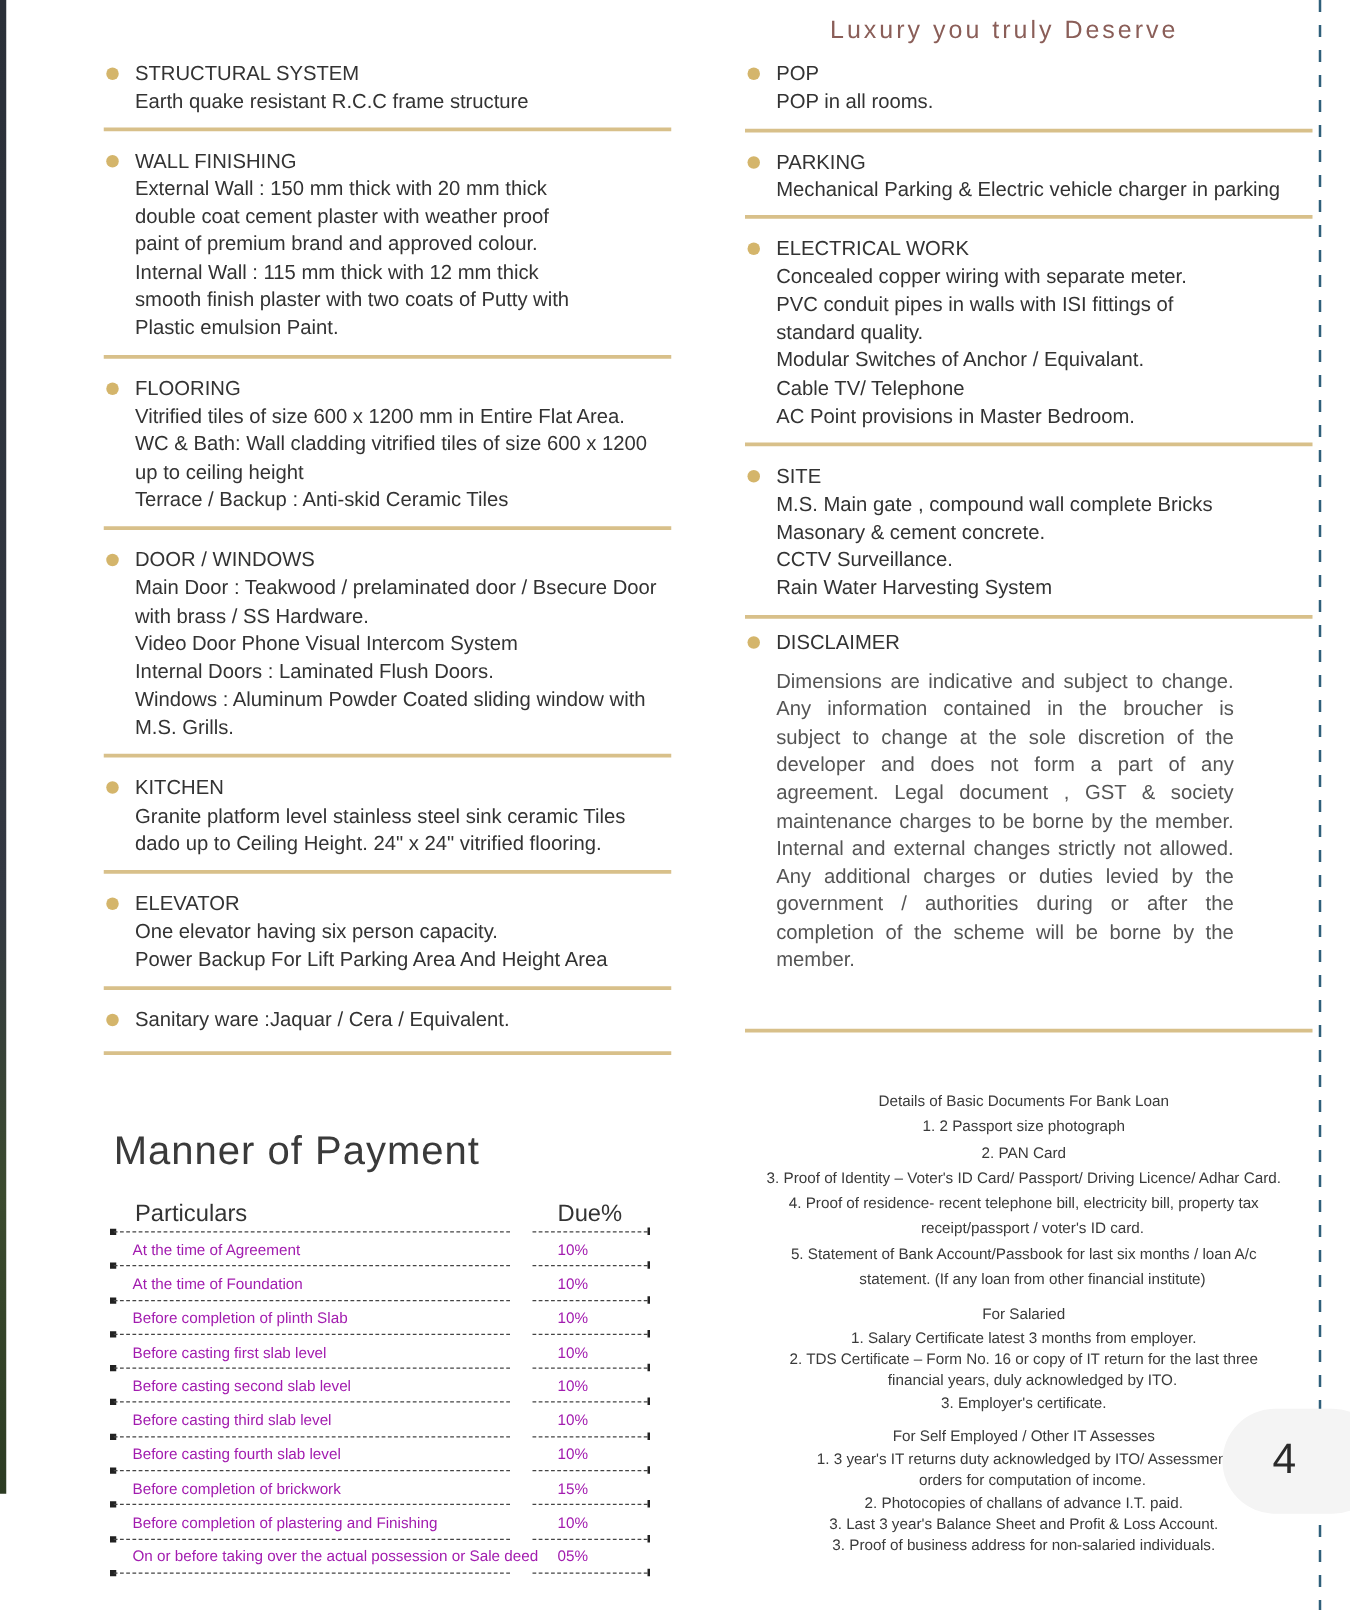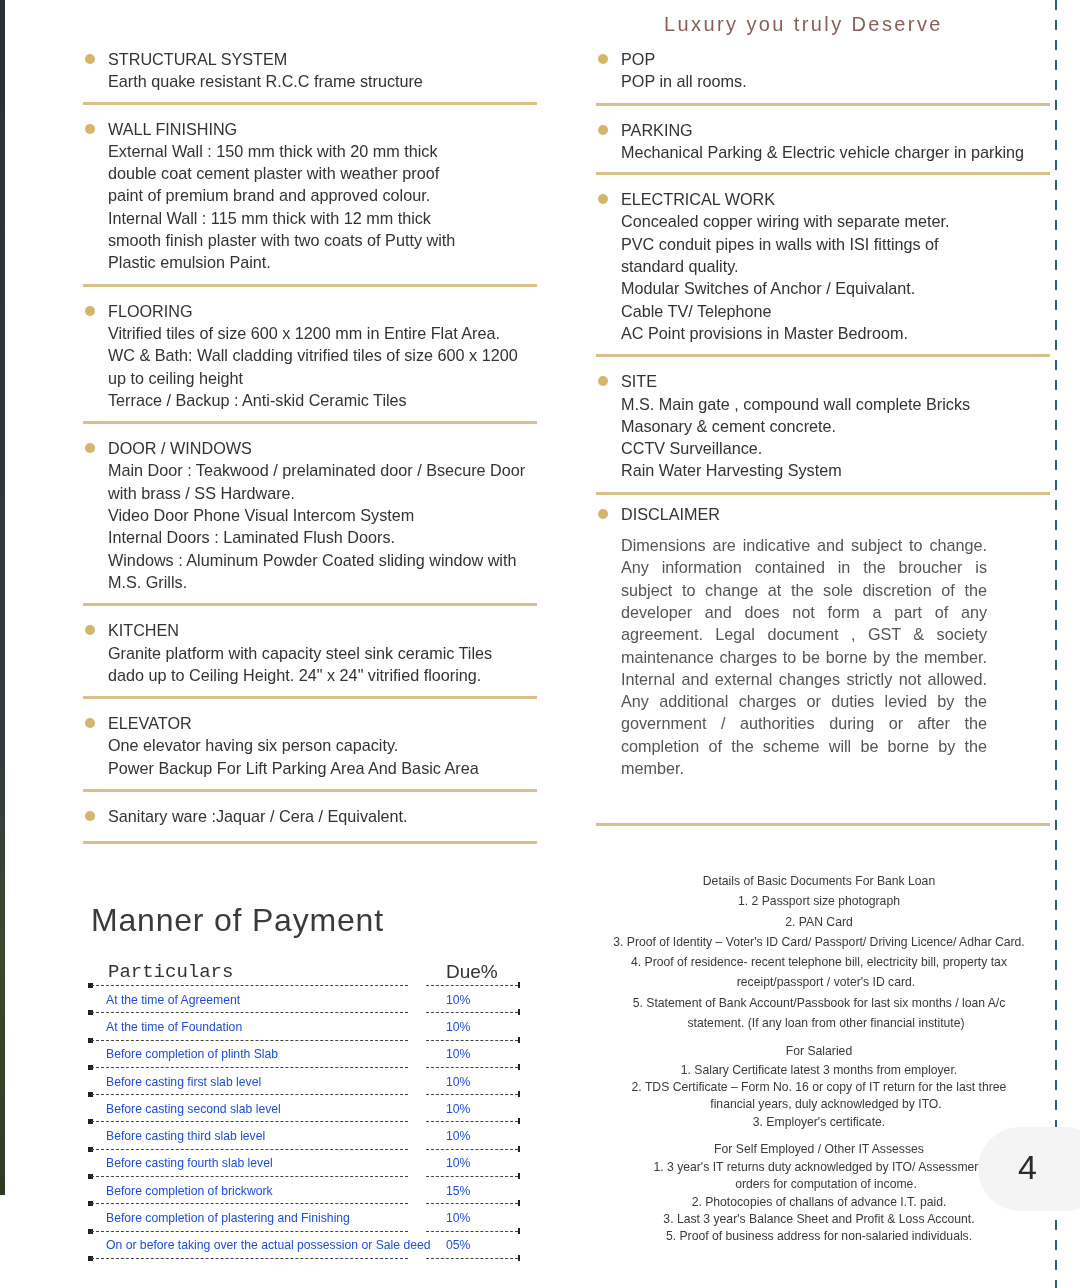--- a/index.html
+++ b/index.html
@@ -36,23 +36,23 @@
 
   .justified { text-align:justify; text-align-last:left; white-space:normal !important; width:366px; color:#555; }
 
   
   .pay-title {
     position:absolute; left:91px; top:902px; font-size:32px; font-weight:300;
     color:#3a3a3a; letter-spacing:0.8px;
   }
   .pay-table { position:absolute; left:88px; top:955px; width:432px; }
   .pay-head { display:flex; font-size:19px; color:#333; height:28px; align-items:flex-end; padding-bottom:2px; }
-  .pay-head .p { margin-left:20px; flex:1;font-family:Liberation Mono, monospace; }
+  .pay-head .p { margin-left:20px; flex:1; }
   .pay-head .d { width:64px; margin-right:10px; }
-  .pay-row { display:flex; font-size:12.2px; color:#1d4ed8; height:25.3px; align-items:center; }
+  .pay-row { display:flex; font-size:12.2px; color:#a21caf; height:25.3px; align-items:center; }
   .pay-row .p { margin-left:18px; flex:1; white-space:nowrap; }
   .pay-row .d { width:64px; margin-right:10px; padding-left:0; }
   .rule { position:relative; height:2px; }
   .rule .l { position:absolute; left:3px; right:112px; top:0; border-top:1.3px dashed #444; }
   .rule .r { position:absolute; left:338px; right:2px; top:0; border-top:1.3px dashed #444; }
   .rule .sq { position:absolute; left:0; top:-2px; width:5px; height:5px; background:#222; }
   .rule .tk { position:absolute; right:0; top:-3px; width:2px; height:6px; background:#222; }
 
   
   .loan { position:absolute; left:599px; top:871px; width:440px; font-size:12.2px; line-height:20.3px; color:#3a3a3a;text-align:center; }
@@ -109,29 +109,29 @@
       <div class="line">with brass / SS Hardware.</div>
       <div class="line">Video Door Phone Visual Intercom System</div>
       <div class="line">Internal Doors : Laminated Flush Doors.</div>
       <div class="line">Windows : Aluminum Powder Coated sliding window with</div>
       <div class="line">M.S. Grills.</div>
     </div>
     <div class="divider" style="margin-top: 10px;"></div>
     <div class="spec" style="margin-top: 13px;">
       <span class="bullet"></span>
       <div class="title">KITCHEN</div>
-      <div class="line">Granite platform with capacity steel sink ceramic Tiles</div>
+      <div class="line">Granite platform level stainless steel sink ceramic Tiles</div>
       <div class="line">dado up to Ceiling Height. 24" x 24" vitrified flooring.</div>
     </div>
     <div class="divider" style="margin-top: 10px;"></div>
     <div class="spec" style="margin-top: 13px;">
       <span class="bullet"></span>
       <div class="title">ELEVATOR</div>
       <div class="line">One elevator having six person capacity.</div>
-      <div class="line">Power Backup For Lift Parking Area And Basic Area</div>
+      <div class="line">Power Backup For Lift Parking Area And Height Area</div>
     </div>
     <div class="divider" style="margin-top: 10px;"></div>
     <div class="spec" style="margin-top: 13px;">
       <span class="bullet"></span>
       <div class="line">Sanitary ware :Jaquar / Cera / Equivalent.</div>
     </div>
     <div class="divider" style="margin-top: 14px;"></div>
   </div>
 <div class="col col-right" id="col-right">
     <div class="spec" style="margin-top: 0px;">
@@ -302,17 +302,17 @@
     <div class="ln sub">1. Salary Certificate latest 3 months from employer.</div>
     <div class="ln sub">2. TDS Certificate – Form No. 16 or copy of IT return for the last three</div>
     <div class="ln ind sub">financial years, duly acknowledged by ITO.</div>
     <div class="ln sub">3. Employer's certificate.</div>
     <div class="gap"></div>
     <div class="ln">For Self Employed / Other IT Assesses</div>
     <div class="ln sub">1. 3 year's IT returns duty acknowledged by ITO/ Assessment</div>
     <div class="ln ind sub">orders for computation of income.</div>
     <div class="ln sub">2. Photocopies of challans of advance I.T. paid.</div>
     <div class="ln sub">3. Last 3 year's Balance Sheet and Profit &amp; Loss Account.</div>
-    <div class="ln sub">5. Proof  of  business address for non-salaried individuals.</div>
+    <div class="ln sub">3. Proof  of  business address for non-salaried individuals.</div>
   </div>
 
 <div class="page-badge"></div>
 <div class="page-num">4</div>
 
 </body></html>

